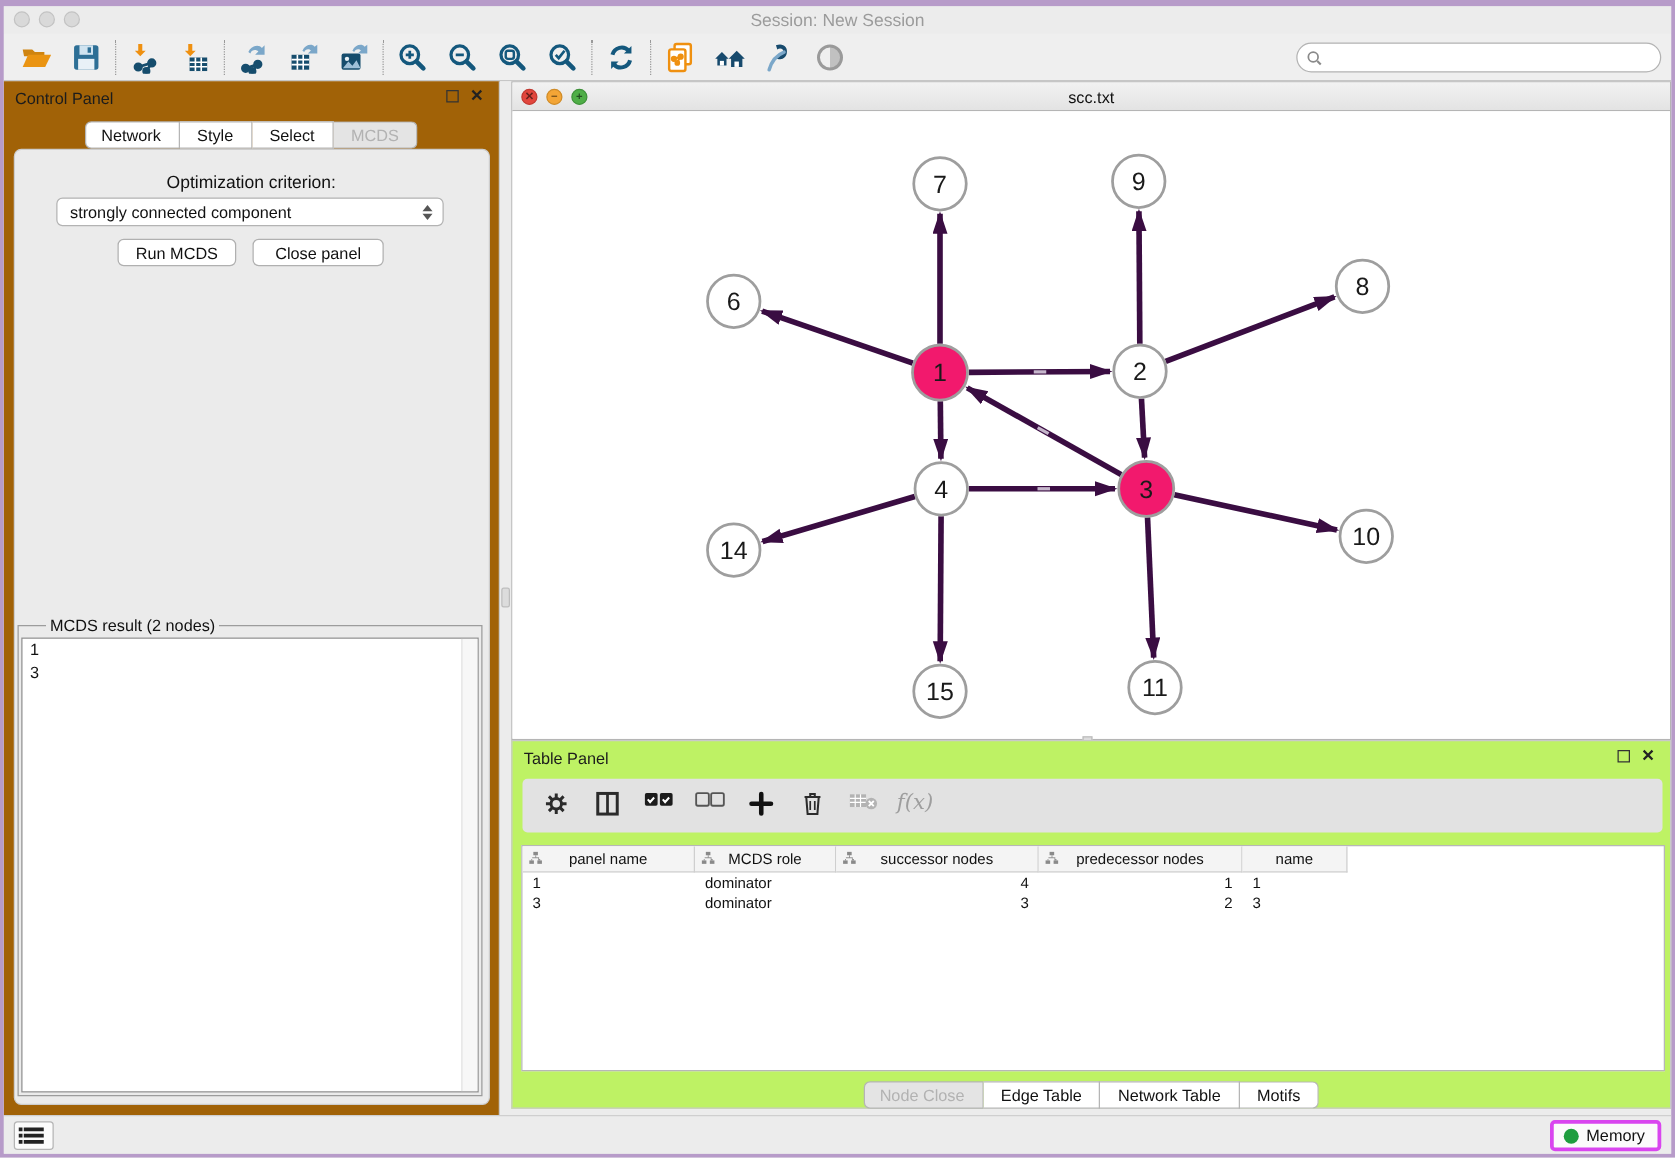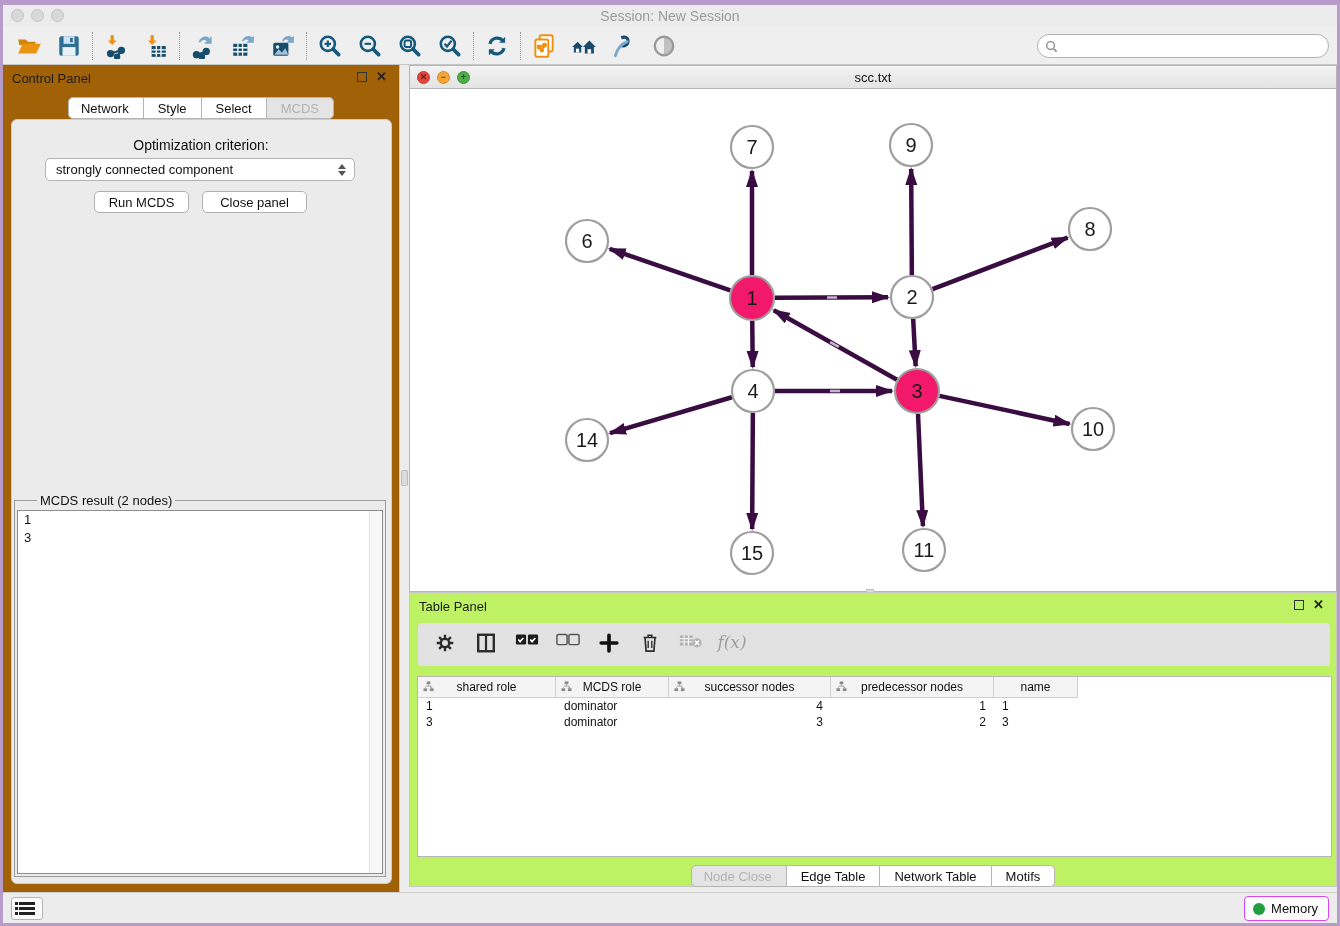--- a/index.html
+++ b/index.html
@@ -100,21 +100,21 @@
   .td { font-size:12px; color:#111; padding:1px 8px; overflow:hidden; white-space:nowrap; }
   .tp-tabs { position:absolute; left:0; top:272px; width:100%; display:flex; justify-content:center; }
   
   .statusbar { position:absolute; left:0; top:887px; width:1334px; height:31px; background:#ececec; border-top:1px solid #cfcfcf; }
   .sb-left {
     position:absolute; left:8px; top:4px; width:32px; height:23px; background:#fbfbfb;
     border:1px solid #b4b4b4; border-radius:3px; display:flex; align-items:center; justify-content:center;
   }
   .sb-mem {
     position:absolute; right:8px; top:3px; height:25px; padding:0 10px 0 8px; background:#fbfbfb;
-    border:1px solid #d946ef; border-radius:4px; display:flex; align-items:center; gap:6px; font-size:13px; color:#111;
+    border:3px solid #d946ef; border-radius:4px; display:flex; align-items:center; gap:6px; font-size:13px; color:#111;
   }
   .memdot { width:12px; height:12px; border-radius:50%; background:#1f9d3f; }
   .listglyph { display:flex; flex-direction:column; gap:2.5px; }
   .listglyph i { display:block; width:16px; height:2.5px; background:#222; position:relative; }
   .listglyph i::before { content:""; position:absolute; left:-4px; width:2.5px; height:2.5px; background:#222; }
 </style>
 </head>
 <body>
 
 <div class="win">
@@ -455,21 +455,21 @@
       <div class="tbl-head" id="tbl-head">
           <div class="th" style="width: 138px;">
             <svg class="tree" width="11" height="11" viewBox="0 0 12 12">
               <g fill="#8a8a8a">
                 <rect x="4" y="0.5" width="4" height="3"></rect>
                 <rect x="0.5" y="8" width="4" height="3"></rect>
                 <rect x="7.5" y="8" width="4" height="3"></rect>
                 <path d="M5.7 3.5h.8V6H3v2h-.8V6.8H3V5.2h2.7zM6.3 5.2H9v1.6h1v1.2h-.8V8H8.2V6h-1.9z" opacity=".9"></path>
               </g>
             </svg>
-            <span>shared role</span>
+            <span>panel name</span>
           </div>
           <div class="th" style="width: 113px;">
             <svg class="tree" width="11" height="11" viewBox="0 0 12 12">
               <g fill="#8a8a8a">
                 <rect x="4" y="0.5" width="4" height="3"></rect>
                 <rect x="0.5" y="8" width="4" height="3"></rect>
                 <rect x="7.5" y="8" width="4" height="3"></rect>
                 <path d="M5.7 3.5h.8V6H3v2h-.8V6.8H3V5.2h2.7zM6.3 5.2H9v1.6h1v1.2h-.8V8H8.2V6h-1.9z" opacity=".9"></path>
               </g>
             </svg>

